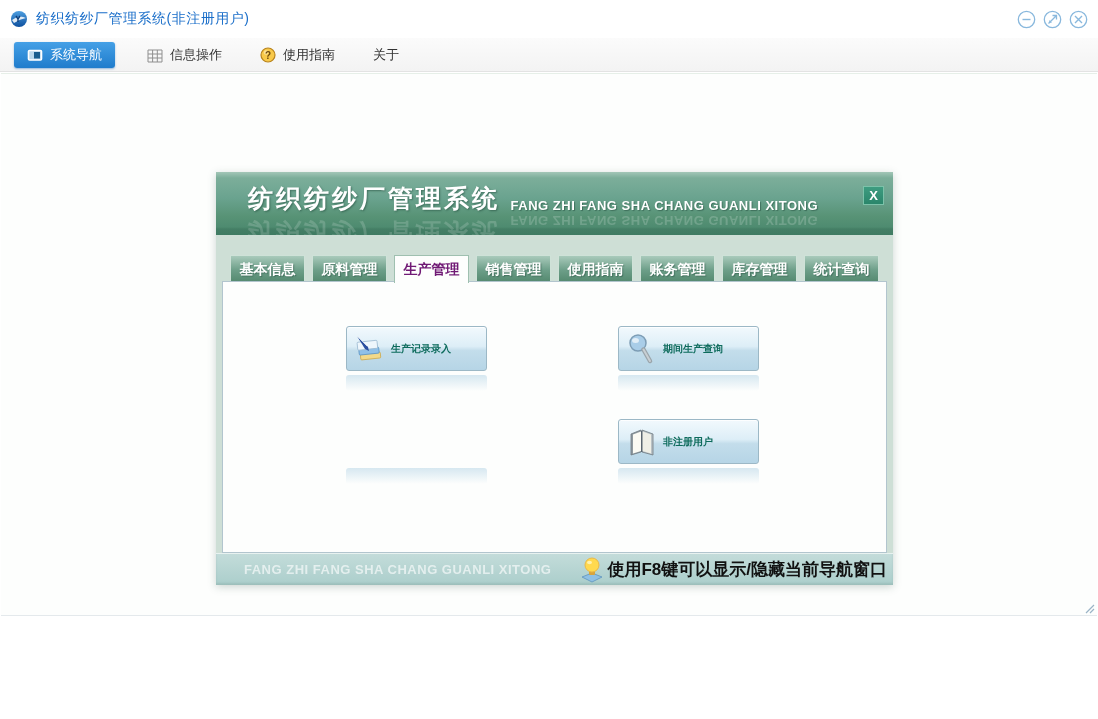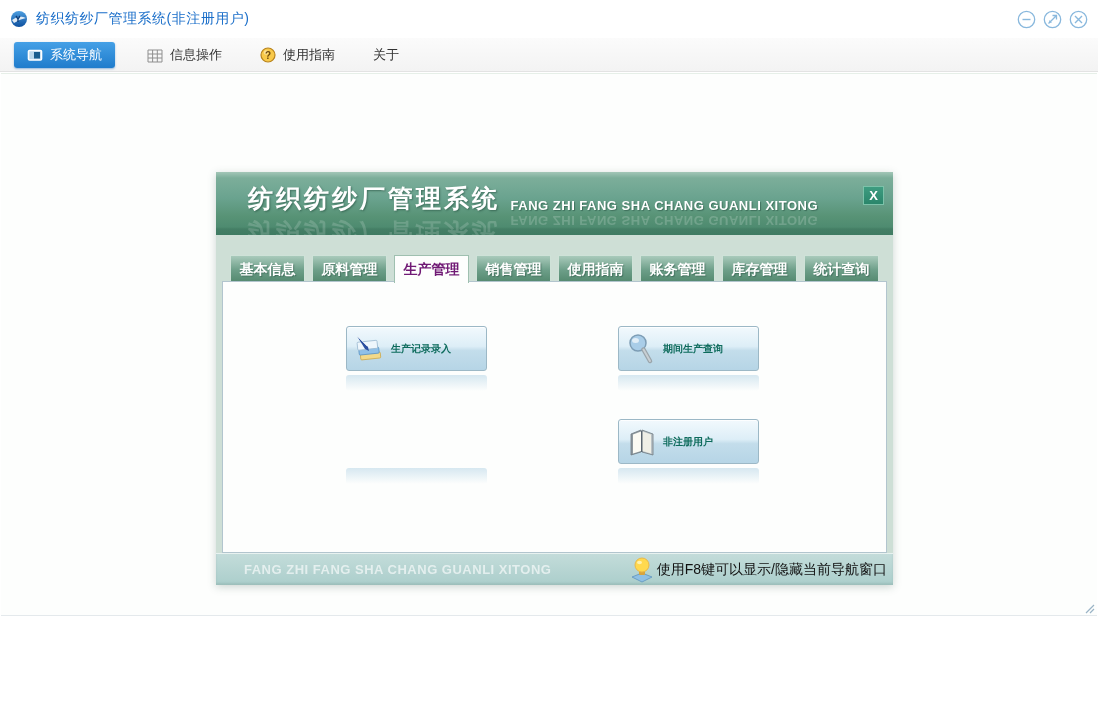--- a/index.html
+++ b/index.html
@@ -44,21 +44,21 @@
   .nav-btn-icon { width:34px; height:32px; margin-right:4px; flex:0 0 auto; }
   .btn-reflect { position:absolute; width:141px; height:16px; background:linear-gradient(rgba(182,213,230,.55),rgba(182,213,230,0)); border-radius:3px; }
   .pos-b1 { left:123px; top:44px; }  .pos-b2 { left:395px; top:44px; }
   .pos-b3 { left:123px; top:137px; } .pos-b4 { left:395px; top:137px; }
   .pos-r1 { left:123px; top:93px; }  .pos-r2 { left:395px; top:93px; }
   .pos-r3 { left:123px; top:186px; } .pos-r4 { left:395px; top:186px; }
 
   .dlg-footer { position:absolute; left:0; right:0; bottom:0; height:32px; background:linear-gradient(#c3dcda,#abcecb); border-top:1px solid #e8f2f0; box-shadow:inset 0 -2px 2px rgba(90,120,115,.18); display:flex; align-items:center; }
   .watermark { margin-left:28px; color:rgba(255,255,255,.62); font-size:13px; font-weight:bold; letter-spacing:0.5px; white-space:nowrap; }
   .hint-wrap { margin-left:auto; margin-right:6px; display:flex; align-items:center; gap:3px; }
-  .hint-text { color:#111; font-size:14px; font-weight:400; white-space:nowrap; }
+  .hint-text { color:#111; font-size:17px; font-weight:700; white-space:nowrap; }
   .bulb { width:24px; height:26px; }
 </style>
 </head>
 <body>
 
 <div class="screen">
 
   <div class="titlebar">
     <svg class="app-icon" viewBox="0 0 18 18">
       <defs>

